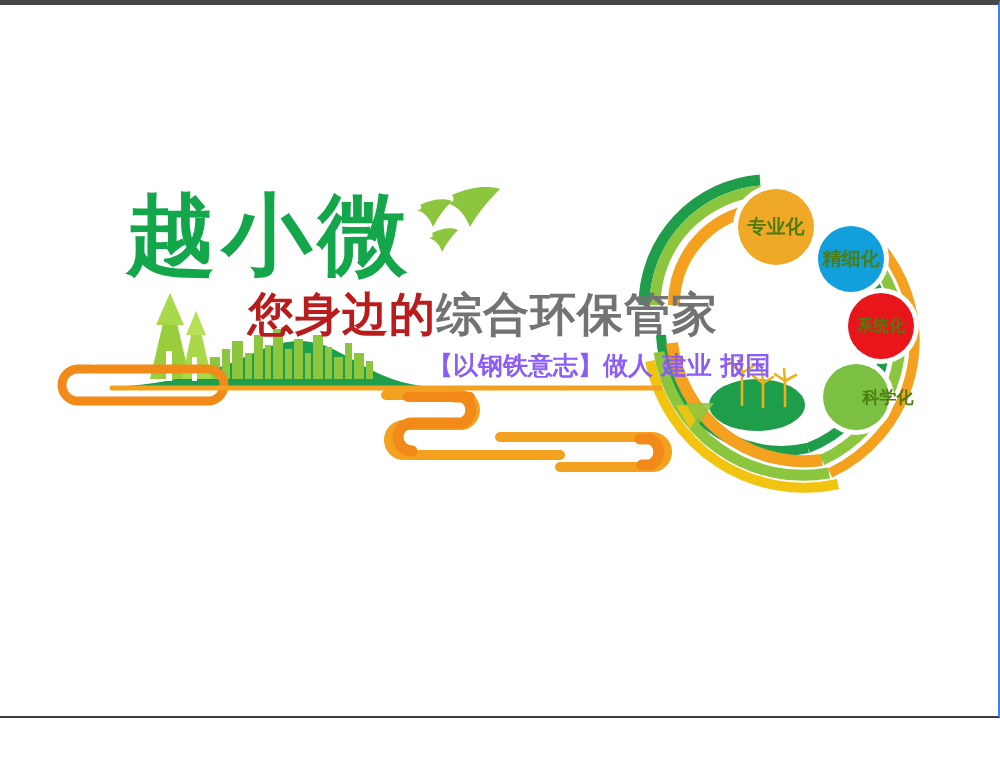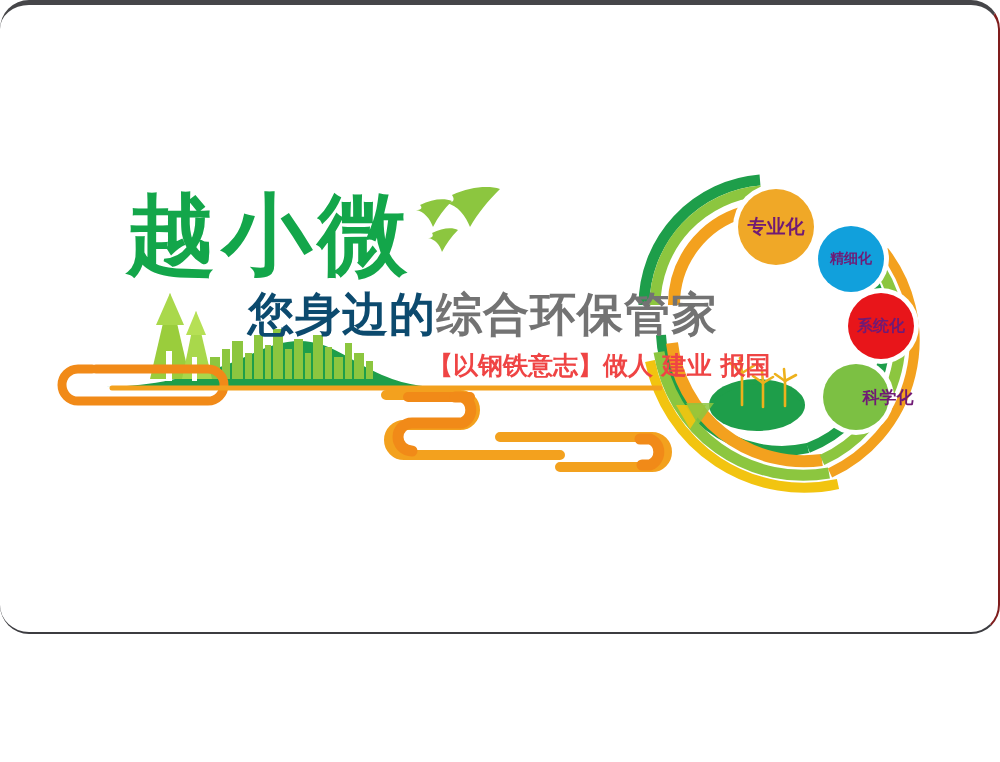--- a/index.html
+++ b/index.html
@@ -3,27 +3,26 @@
 <meta charset="utf-8">
 <style>
   html,body{margin:0;padding:0;background:#ffffff;}
   body{
     width:1000px;height:762px;overflow:hidden;
     font-family:"Liberation Sans","DejaVu Sans",sans-serif;
     position:relative;
   }
   #stage{
     position:absolute;inset:0;
-    width:1000px;height:634px;
+    width:1000px;height:718px;
     background:#ffffff;
     box-sizing:border-box;
     border-top:5px solid #464649;
-    border-right:2px solid #7f1d1d;
+    border-right:2px solid #3b82f6;
     border-bottom:2px solid #3c3c40;
-    border-radius:29px;
   }
   #art{position:absolute;left:0;top:0;width:1000px;height:762px;}
   .txt{position:absolute;white-space:nowrap;font-weight:bold;line-height:1;}
 
   
   #title-main{
     left:126px;top:186px;
     font-size:88px;
     letter-spacing:6px;
     color:#13A64A;
@@ -32,39 +31,39 @@
     transform:scaleX(1.02);
     transform-origin:left top;
   }
   
   #subtitle-row{
     position:absolute;left:248px;top:286px;
     white-space:nowrap;font-size:46px;font-weight:bold;
     font-family:"DejaVu Sans",sans-serif;
     letter-spacing:1px;line-height:1;
   }
-  #subtitle-row .blue{color:#0c4a6e;margin-top:36px;}
+  #subtitle-row .blue{color:#b91c1c;margin-top:36px;}
   #subtitle-row .green{color:#737373;}
   
   #slogan{
     left:428px;top:348px;
-    font-size:25px;color:#ef4444;
+    font-size:25px;color:#8b5cf6;
     font-family:"DejaVu Sans",sans-serif;
     font-weight:bold;letter-spacing:0px;
   }
   
   .badge-label{
-    position:absolute;white-space:nowrap;color:#701a75;
+    position:absolute;white-space:nowrap;color:#4d7c0f;
     font-family:"DejaVu Sans",sans-serif;font-weight:bold;
     text-align:center;
     transform:translate(-50%,-50%);
     pointer-events:none;
   }
   #badge-label-0{left:776px;top:222px;font-size:19px;}
-  #badge-label-1{left:851px;top:254px;font-size:14px;font-family:Liberation Mono, monospace;}
+  #badge-label-1{left:851px;top:254px;font-size:19px;font-family:Liberation Mono, monospace;}
   #badge-label-2{left:881px;top:321px;font-size:16px;}
   #badge-label-3{left:856px;top:392px;font-size:17px;margin-left:32px;}
 </style>
 </head>
 <body>
 
 <div id="stage">
 
   <svg id="art" viewBox="0 0 1000 762" xmlns="http://www.w3.org/2000/svg">
 

